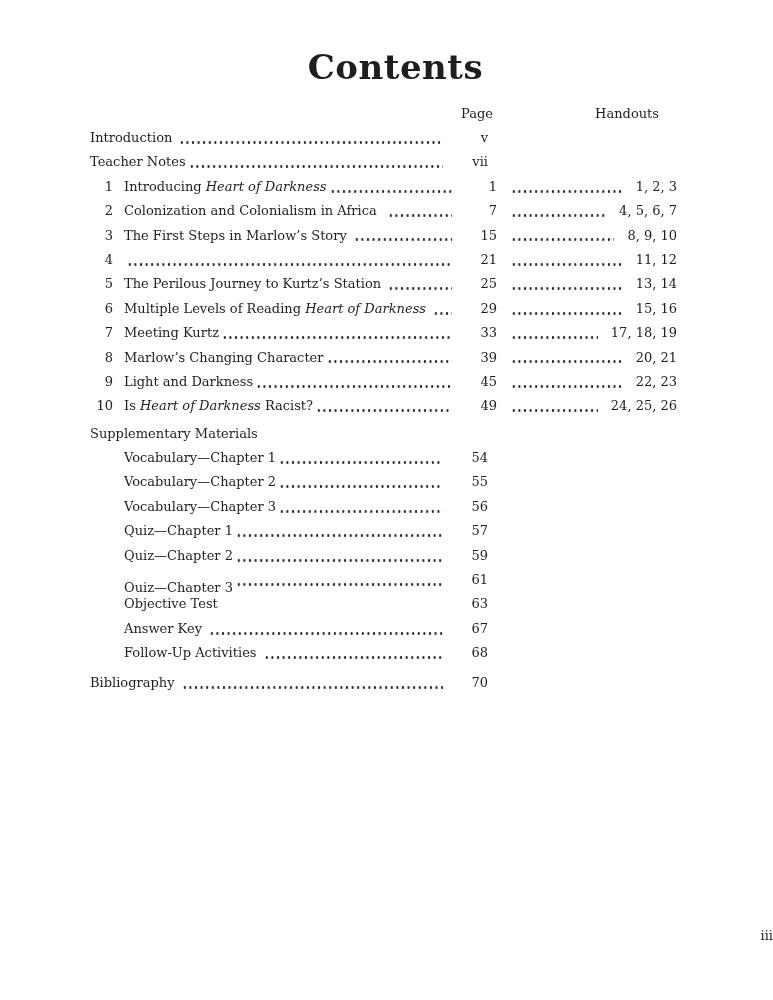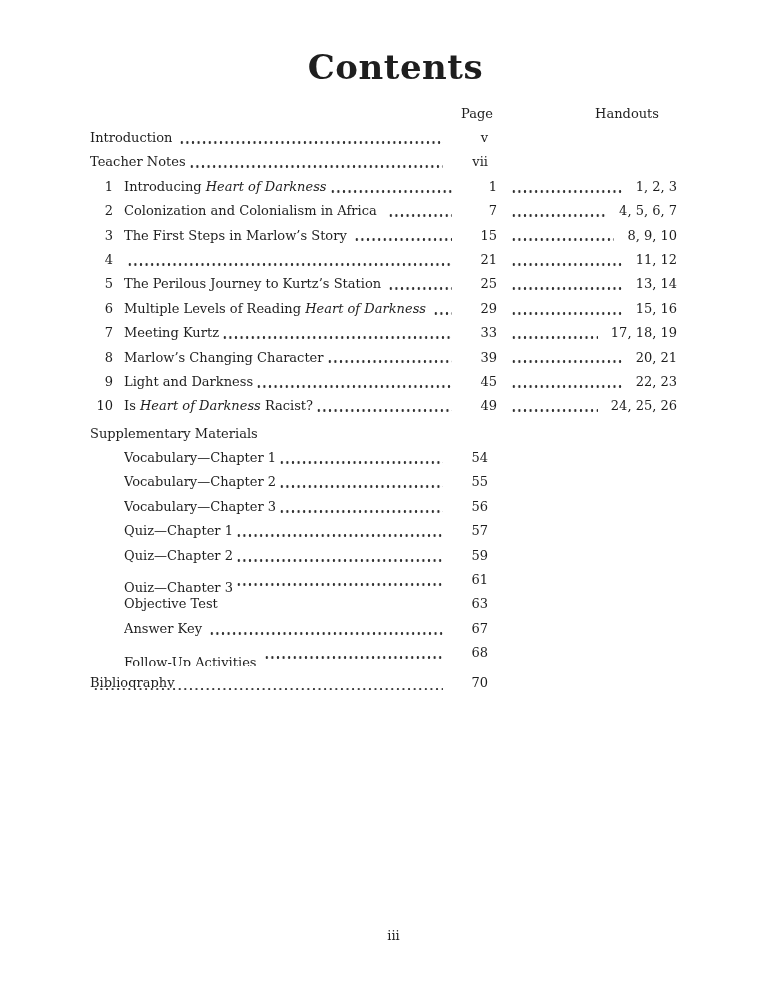--- a/index.html
+++ b/index.html
@@ -37,21 +37,21 @@
     background-position: left 1px bottom 6.5px;
   }
   .leader2 { margin: 0 2px 0 4px; }
   .pagecol { flex: 0 0 34px; text-align: right; }
   .handouts { flex: 0 0 auto; margin-left: 2px; text-align: right; }
 
   #front-matter .row + .row { margin-top: 0; }
   #supplementary { margin-top: 3px; }
   #bibliography { margin-top: 5.6px; }
 
-  .folio { position: absolute; top: 928px; left: 0; width: 100%; text-align: center; text-indent: 14px; font-size: 13px; }
+  .folio { position: absolute; top: 928px; left: 0; width: 100%; text-align: right; text-indent: 14px; font-size: 13px; }
   i { font-style: italic; text-align: right; }
 </style>
 </head>
 <body>
 
 <div class="sheet">
 
   <h1 class="title">Contents</h1>
 
   <div class="col-headers">
@@ -233,30 +233,30 @@
           <span class="pagecol">63</span>
         </div>
         <div class="row">
           <span class="main" style="display: flex; padding-left: 34px;">
             <span class="entry-title"><span>Answer Key </span></span>
             <span class="leader"></span>
           </span>
           <span class="pagecol">67</span>
         </div>
         <div class="row">
-          <span class="main" style="display: flex; padding-left: 34px; margin-top: 10px;">
+          <span class="main" style="display: flex; padding-left: 34px;">
             <span class="entry-title"><span>Follow-Up Activities </span></span>
             <span class="leader"></span>
           </span>
           <span class="pagecol">68</span>
         </div>
       </div>
     <div id="bibliography">
         <div class="row">
-          <span class="main" style="display: flex; flex-direction: column;">
+          <span class="main" style="display: flex;">
             <span class="entry-title"><span>Bibliography </span></span>
             <span class="leader"></span>
           </span>
           <span class="pagecol">70</span>
         </div>
       </div>
   </div>
 
   <div class="folio">iii</div>
 

